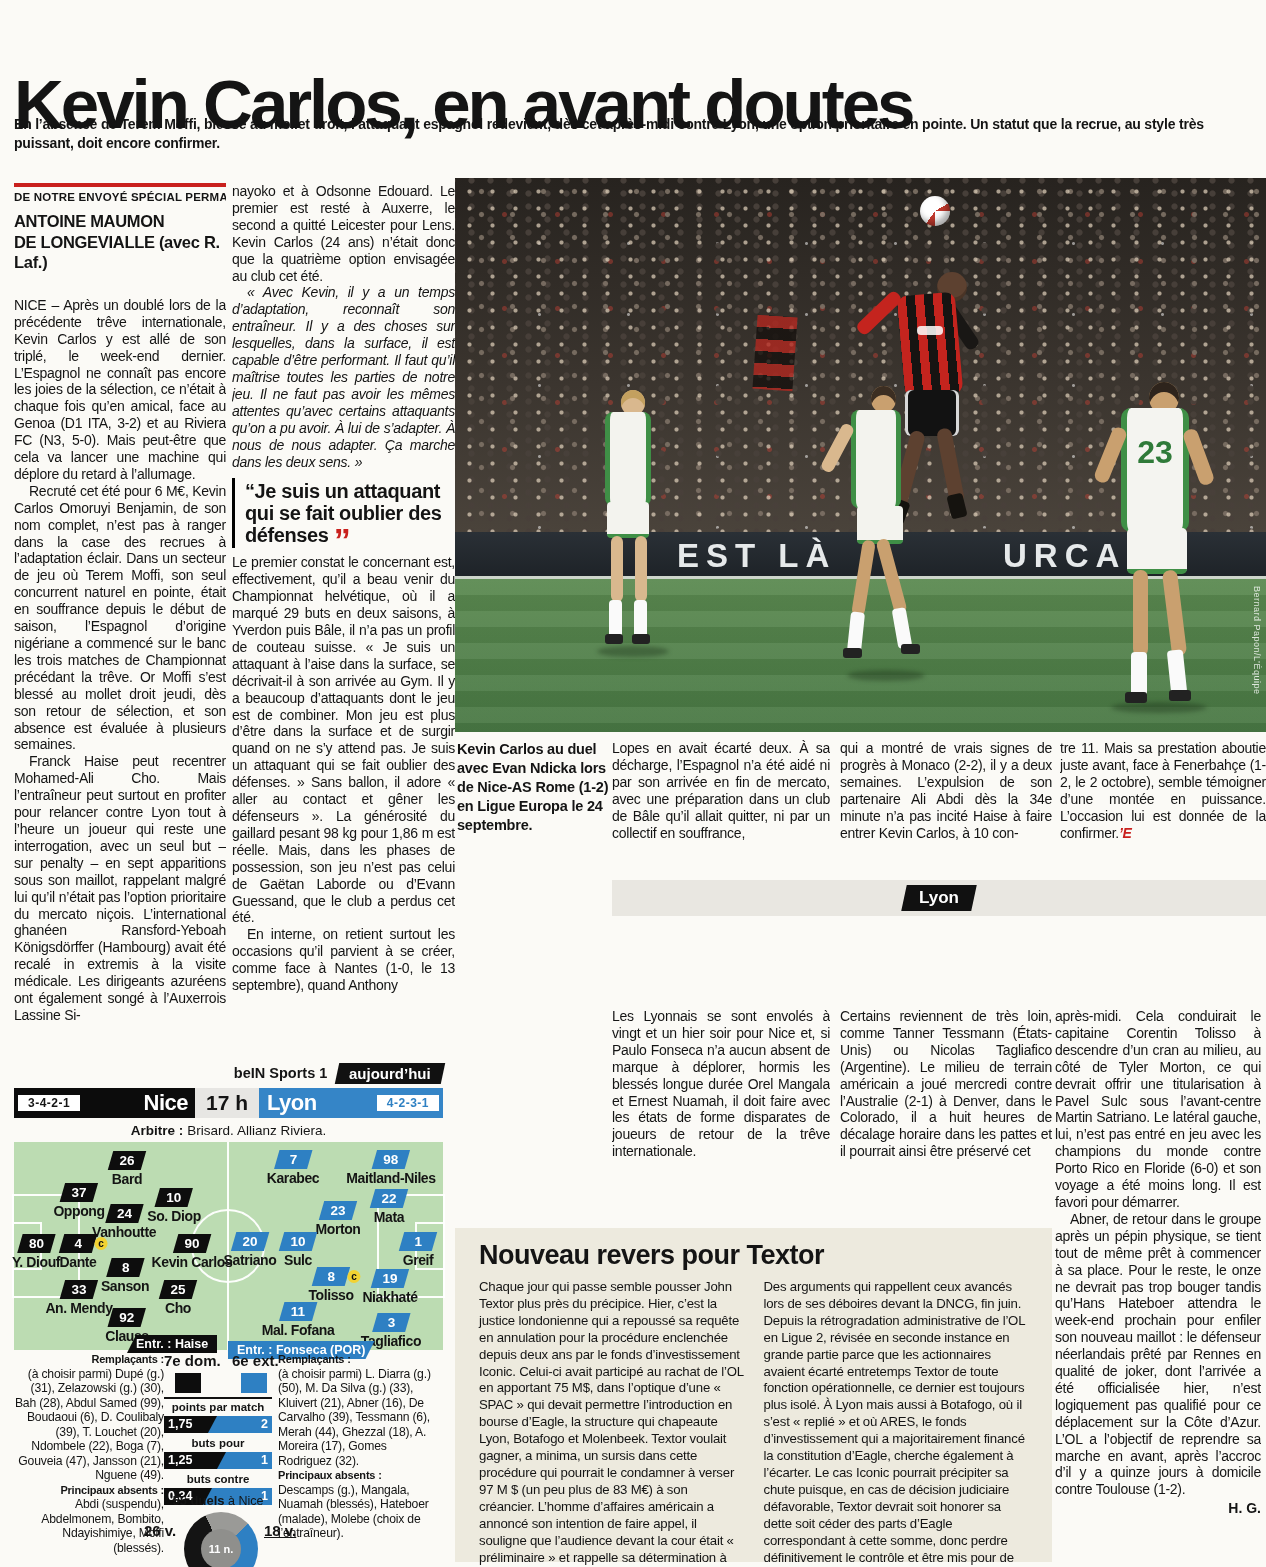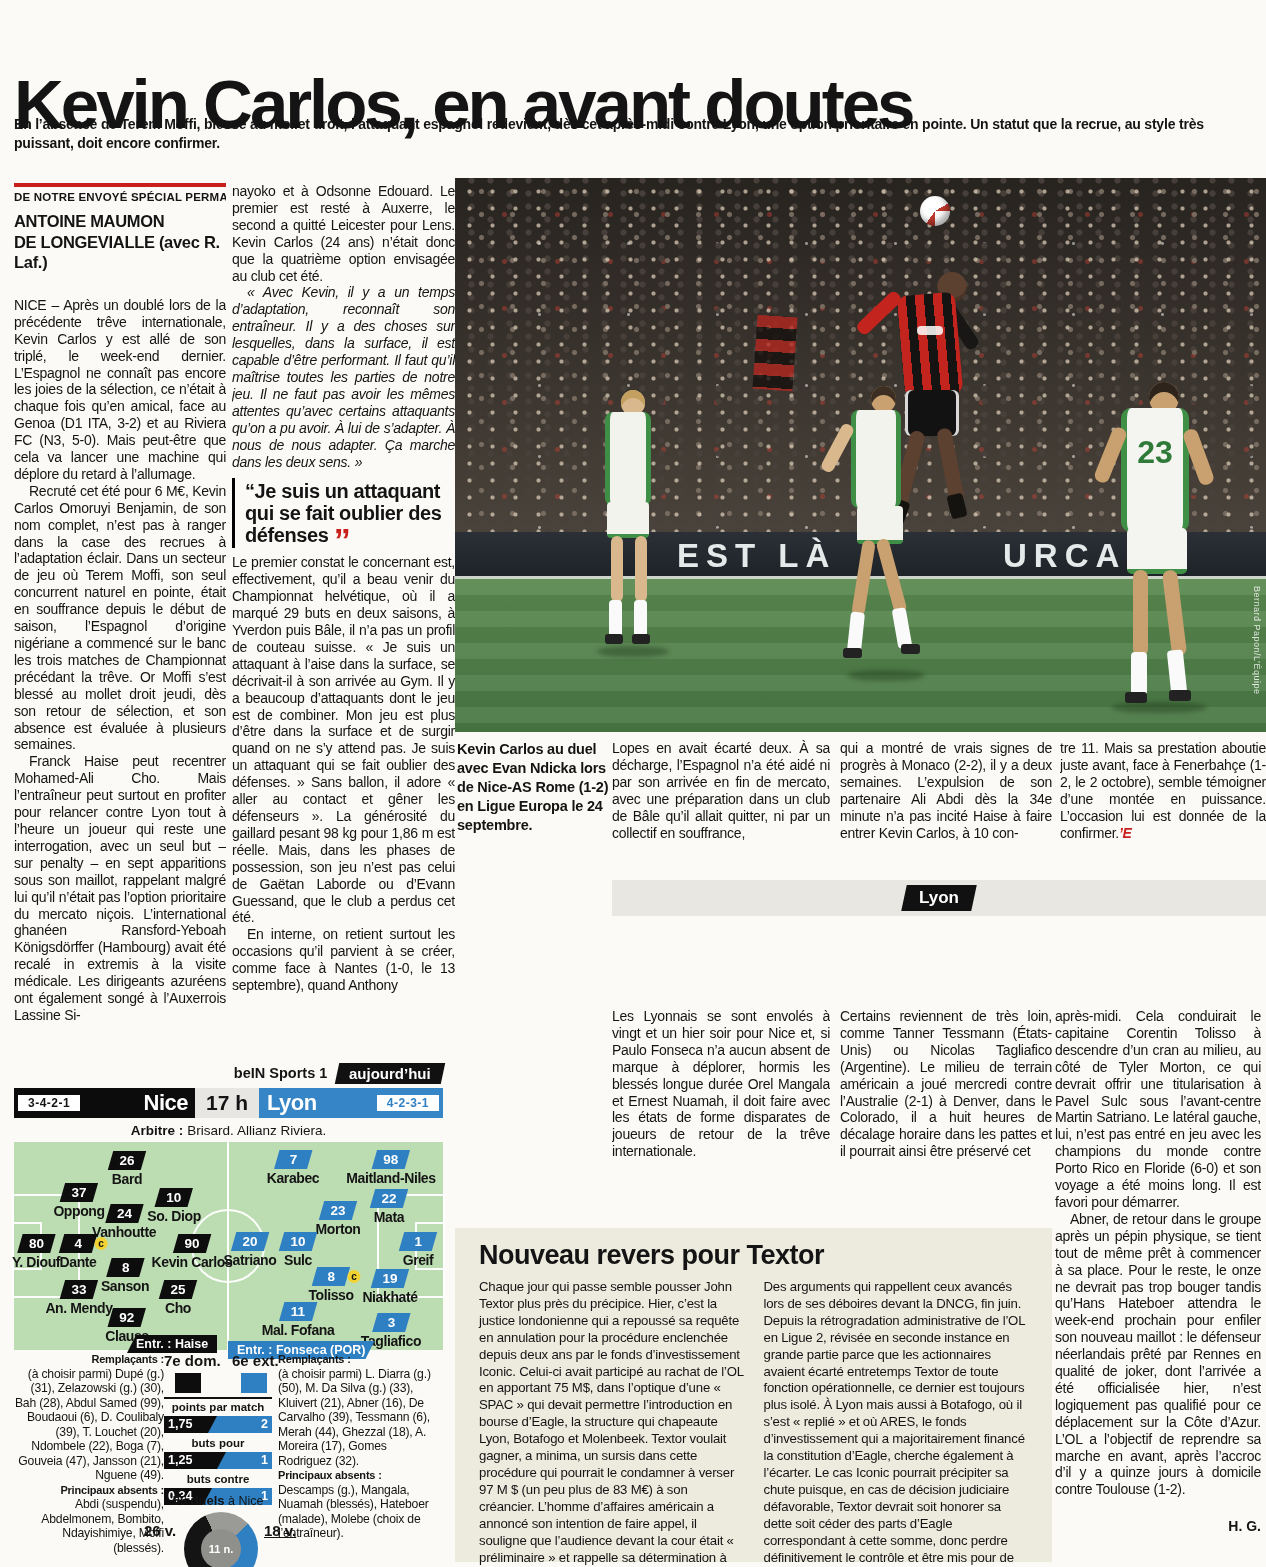--- a/index.html
+++ b/index.html
@@ -58,21 +58,21 @@
 
   
   .lyon-band { position:absolute; left:612px; top:880px; width:654px; height:36px; background:#e9e7e1; display:flex; align-items:center; justify-content:center; }
   .lyon-badge { background:#111; color:#fff; font-weight:700; font-size:17px; padding:3px 15px; transform:skewX(-12deg); }
   .lyon-badge span { display:inline-block; transform:skewX(12deg); }
   .tess-headline { position:absolute; left:610px; top:928px; font-size:48px; font-weight:700; letter-spacing:-1.5px; }
   .tcol { position:absolute; top:1008px; overflow:hidden; }
   .tcol1 { left:612px; width:218px; height:190px; }
   .tcol2 { left:840px; width:212px; height:190px; }
   .tcol3 { left:1055px; width:206px; height:552px; }
-  .sig { text-align:right; font-weight:700; font-size:14px; margin-top:20px; }
+  .sig { text-align:right; font-weight:700; font-size:14px; margin-top:2px; }
 
   
   .textor { position:absolute; left:455px; top:1228px; width:597px; height:334px; background:#edeade; padding:12px 24px; }
   .textor h2 { margin:0 0 8px 0; font-size:27px; font-weight:700; letter-spacing:-0.5px; }
   .textor-cols { display:flex; gap:20px; }
   .textor-cols p { margin:0; width:272px; font-size:13.2px; line-height:16.9px; letter-spacing:-0.2px; }
   .textor-sig { font-weight:700; }
 
   
   .panel { position:absolute; left:14px; top:1060px; width:429px; height:507px; font-size:13px; }

